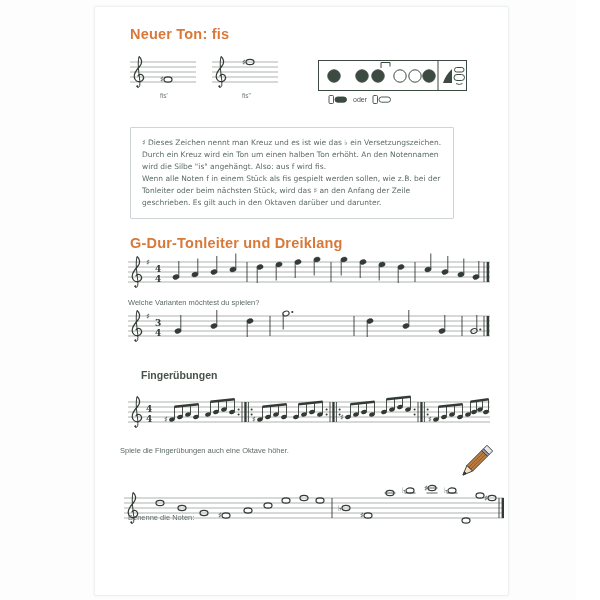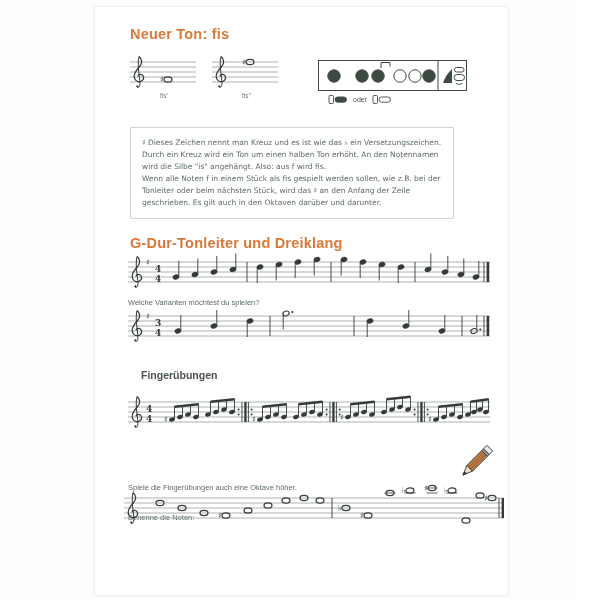--- a/index.html
+++ b/index.html
@@ -292,21 +292,21 @@
         <ellipse cx="346" cy="20" rx="2.9" ry="2.1" fill="#333b35" transform="rotate(-18 346 20)"></ellipse>
         <line x1="348.5" x2="348.5" y1="19.4" y2="8.466666666666667" stroke="#333b35" stroke-width="0.9"></line>
         <ellipse cx="352" cy="17.5" rx="2.9" ry="2.1" fill="#333b35" transform="rotate(-18 352 17.5)"></ellipse>
         <line x1="354.5" x2="354.5" y1="16.9" y2="7.633333333333334" stroke="#333b35" stroke-width="0.9"></line>
         <ellipse cx="358" cy="20" rx="2.9" ry="2.1" fill="#333b35" transform="rotate(-18 358 20)"></ellipse>
         <line x1="360.5" x2="360.5" y1="19.4" y2="6.8" stroke="#333b35" stroke-width="0.9"></line>
         <polygon points="342.5,8.5 360.5,6 360.5,8.4 342.5,10.9" fill="#333b35"></polygon>
       </svg>
     </div>
 
-  <div class="abs body-text" style="left:128px;top:445px;margin-top:37px;">Spiele die Fingerübungen auch eine Oktave höher.</div>
+  <div class="abs body-text" style="left:120px;top:445px;">Spiele die Fingerübungen auch eine Oktave höher.</div>
 
   <div class="abs body-text" style="left:128px;top:470px;margin-top:42px;">Benenne die Noten:</div>
 
   <div class="abs" style="left:456px;top:444px;">
     <svg width="38" height="42" viewBox="0 0 38 42">
       <g transform="rotate(45 19 19)" stroke="#3a3a3a" stroke-width="0.9">
         <rect x="15" y="-2" width="8" height="5" fill="#e8e8e8"></rect>
         <rect x="15" y="3" width="8" height="2.5" fill="#9aa0a6"></rect>
         <rect x="15" y="5.5" width="8" height="21" fill="#c07c3e"></rect>
         <line x1="17.7" y1="5.5" x2="17.7" y2="26.5" stroke-width="0.45"></line>

